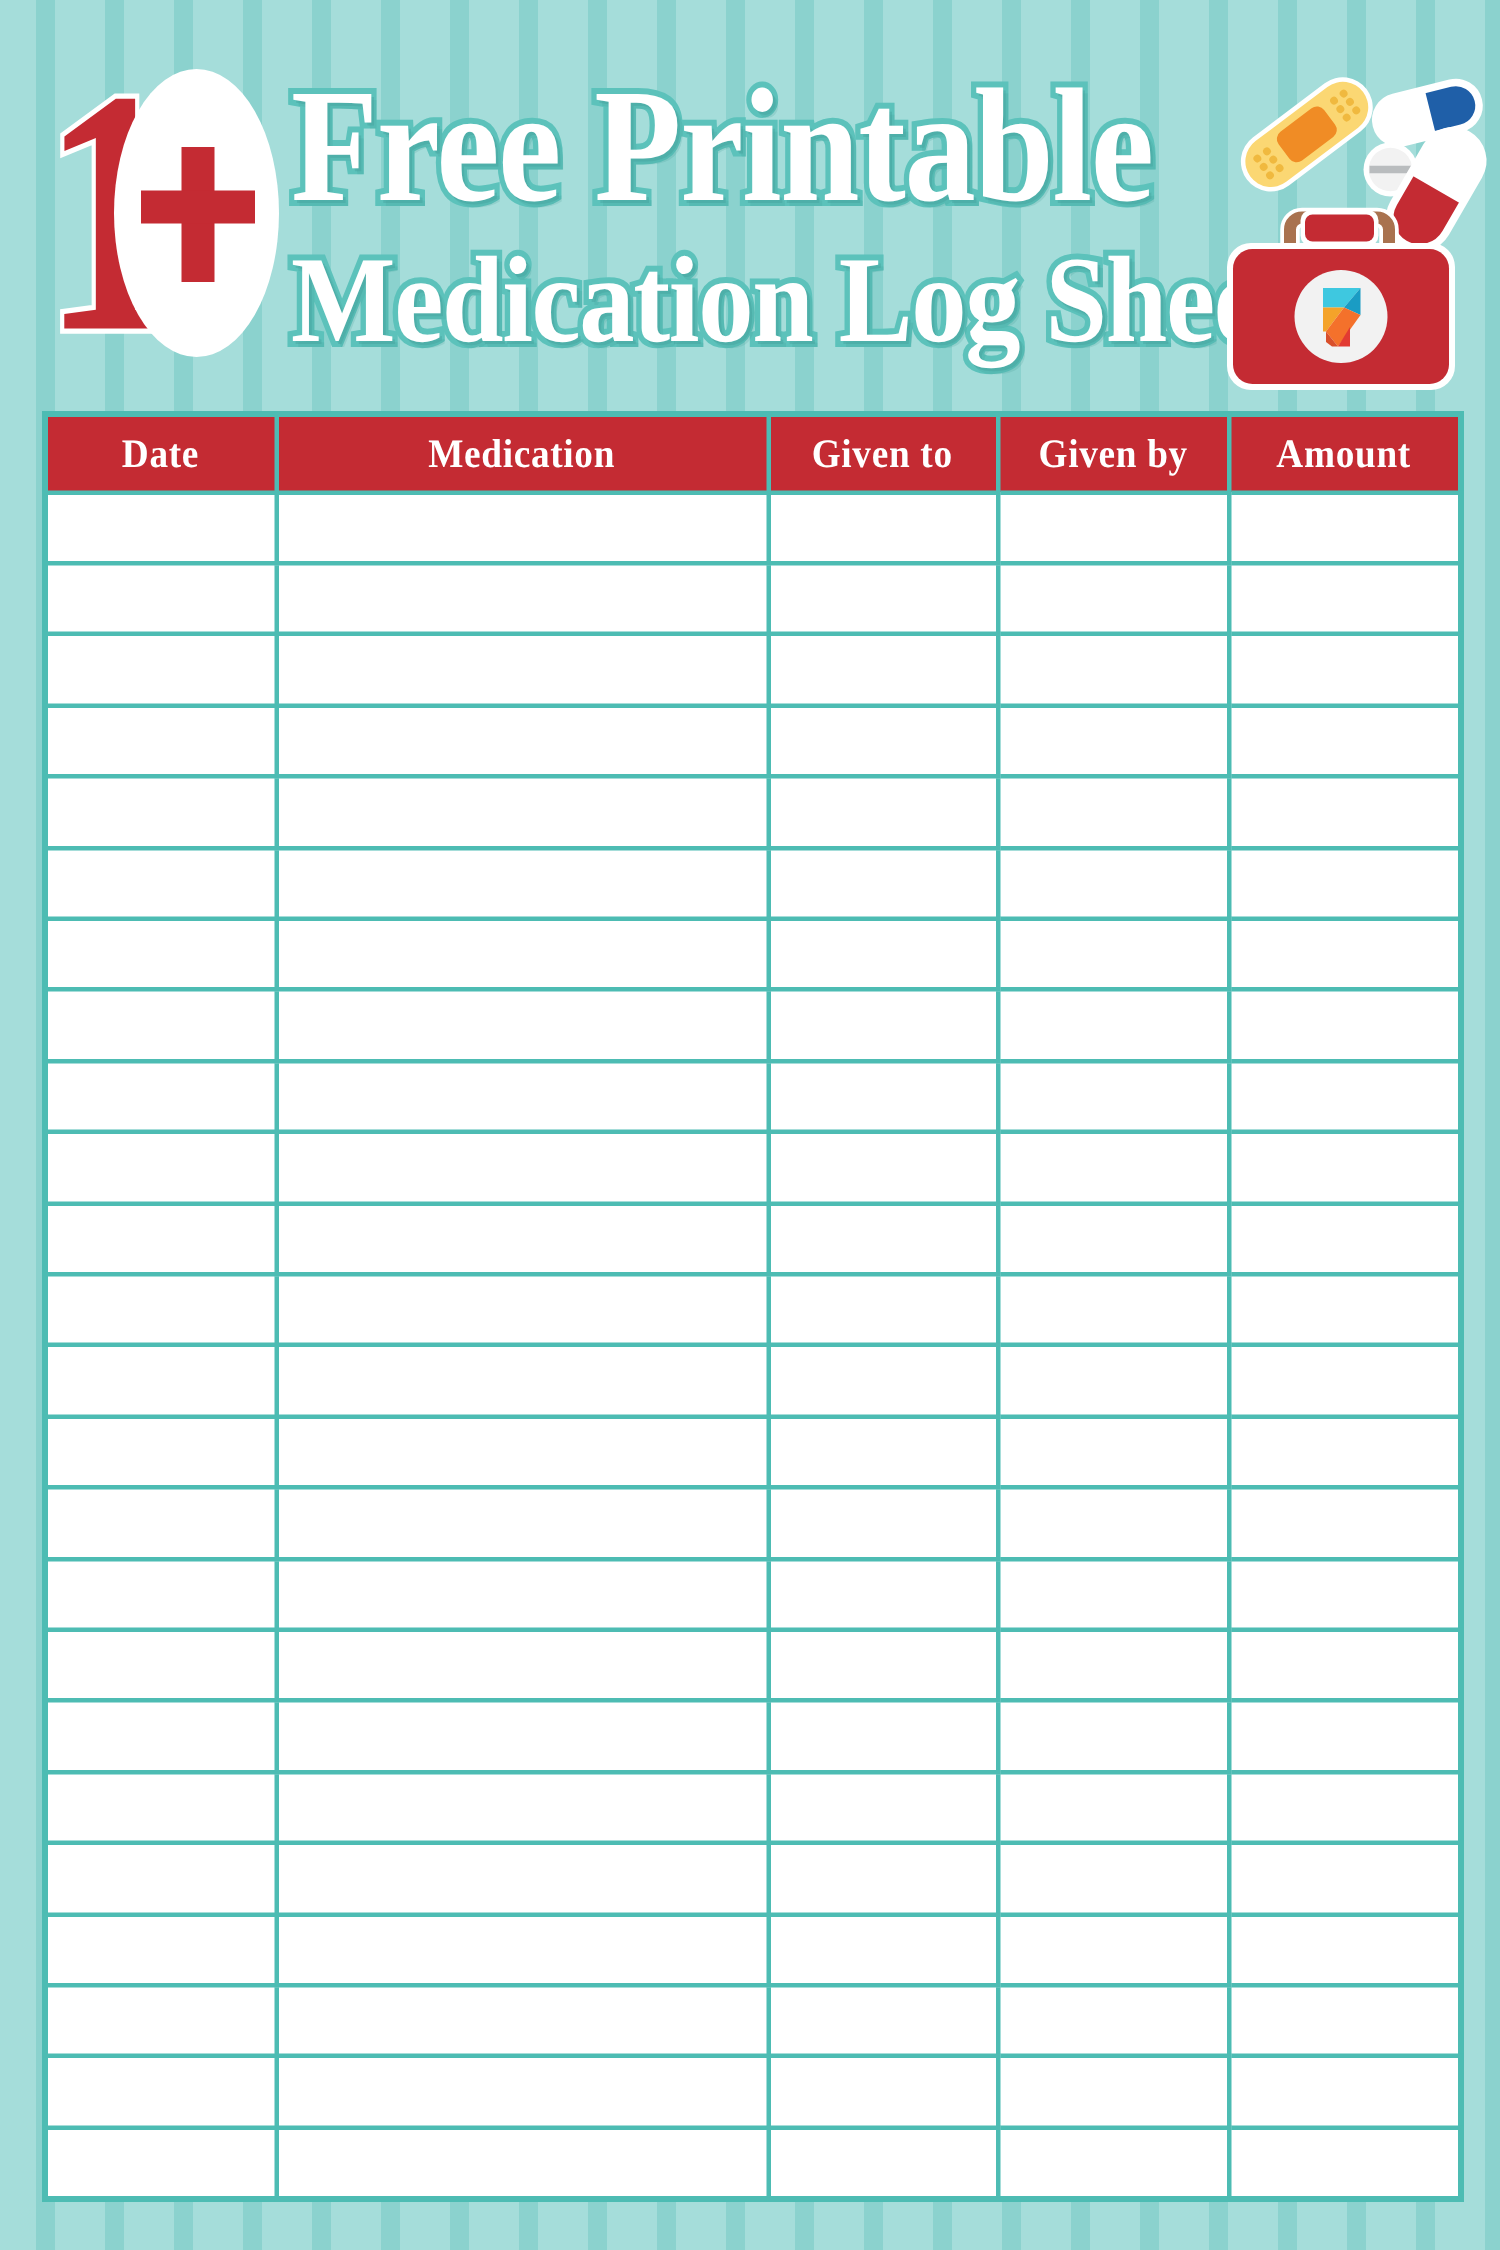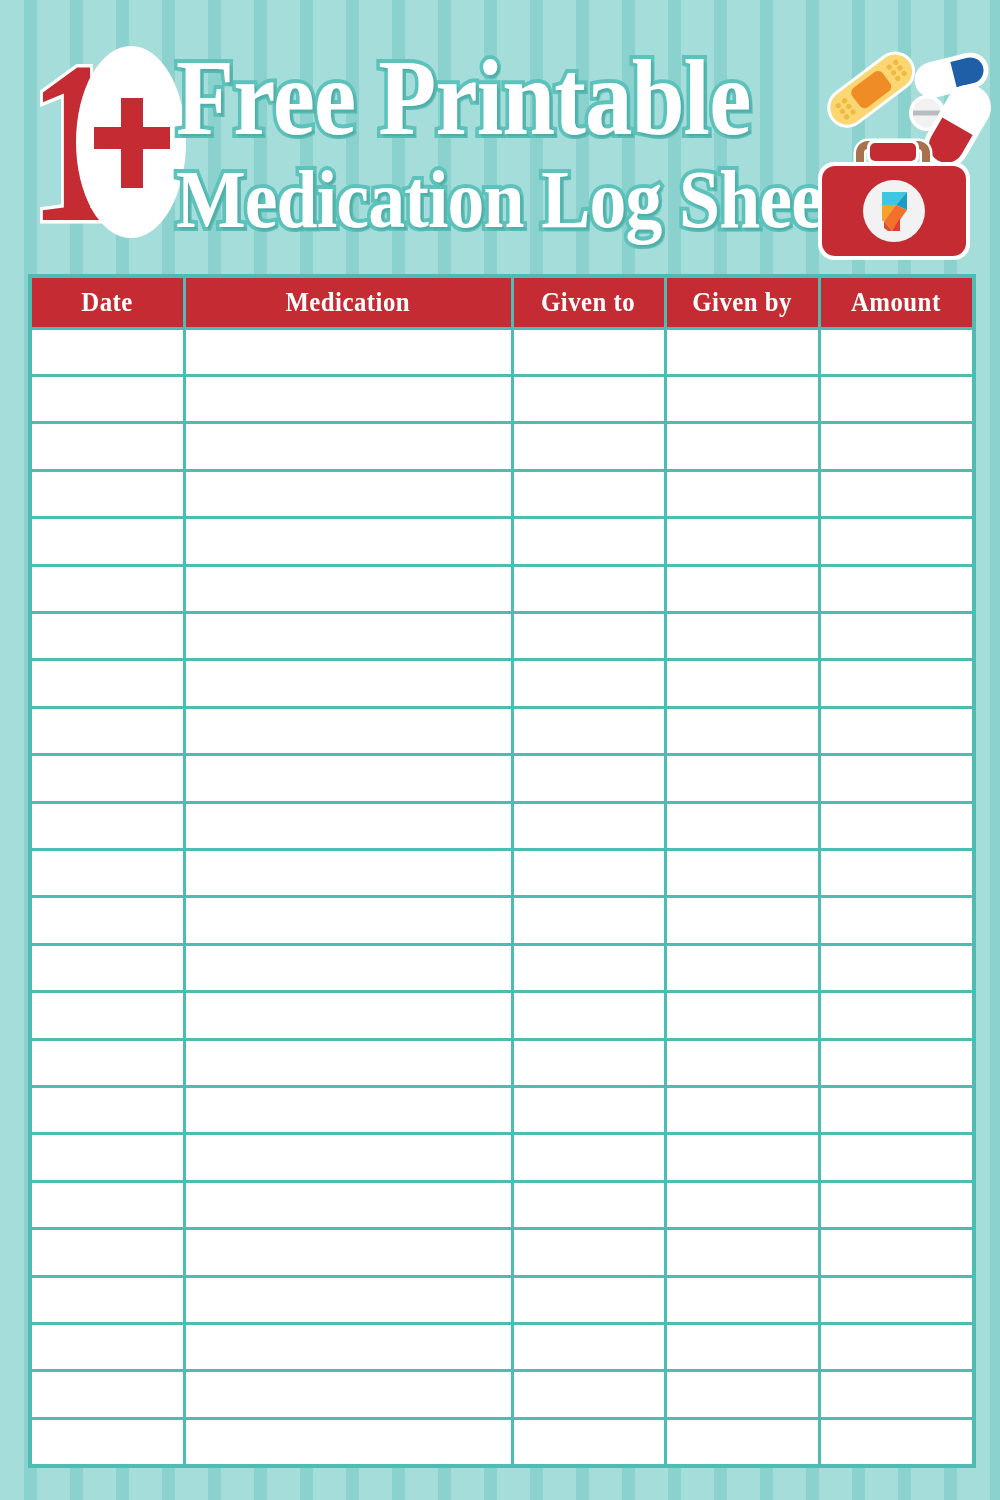--- a/index.html
+++ b/index.html
@@ -85,21 +85,21 @@
     left: 66px;
     top: 85px;
     width: 76px;
     height: 22px;
     background: #c42b33;
   }
 
   
   #title-block {
     position: absolute;
-    left: 176px;
+    left: 194px;
     top: 42px;
     width: 640px;
   }
   .title-line {
     color: #ffffff;
     font-family: "Liberation Serif", "DejaVu Serif", serif;
     font-weight: bold;
     white-space: nowrap;
     -webkit-text-stroke: 8px #5cc2bb;
     paint-order: stroke fill;

